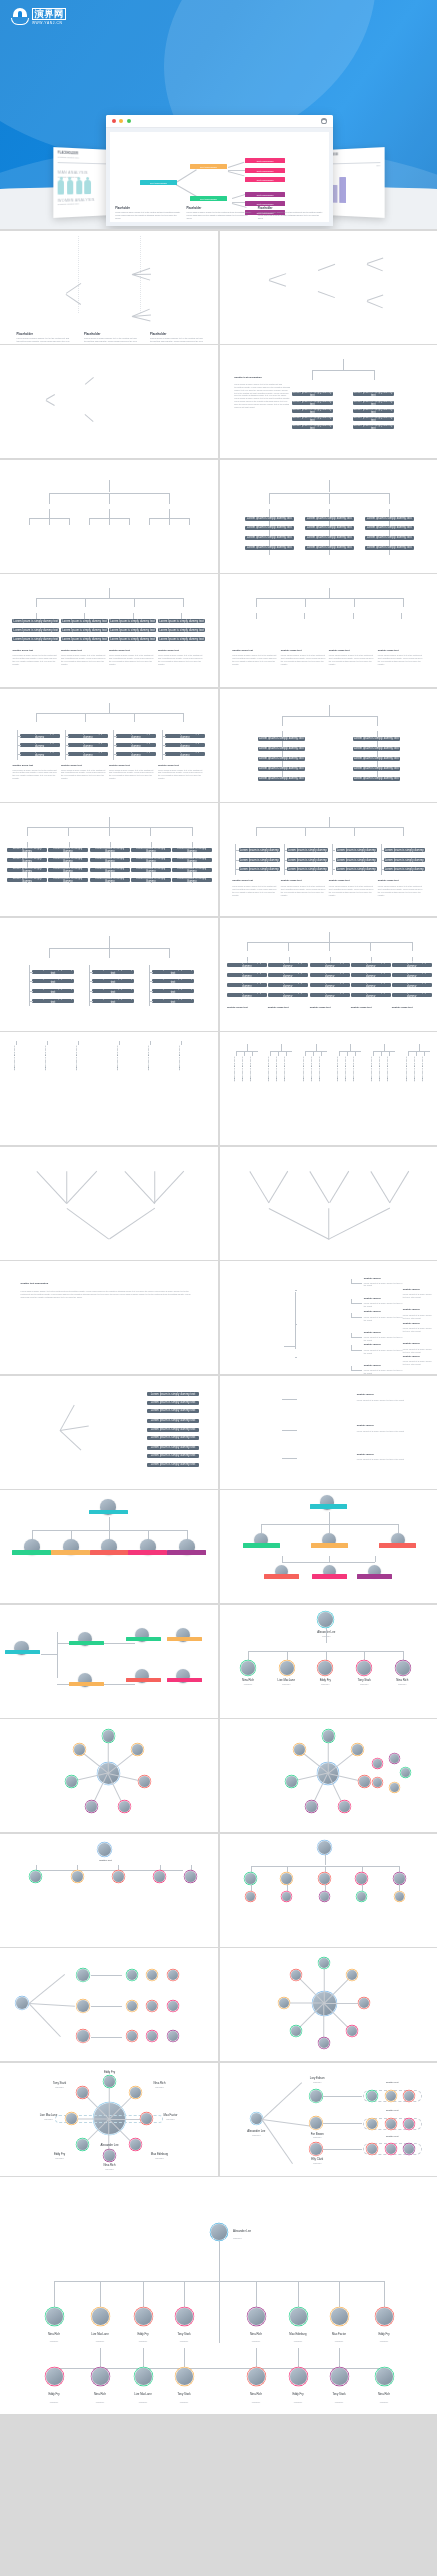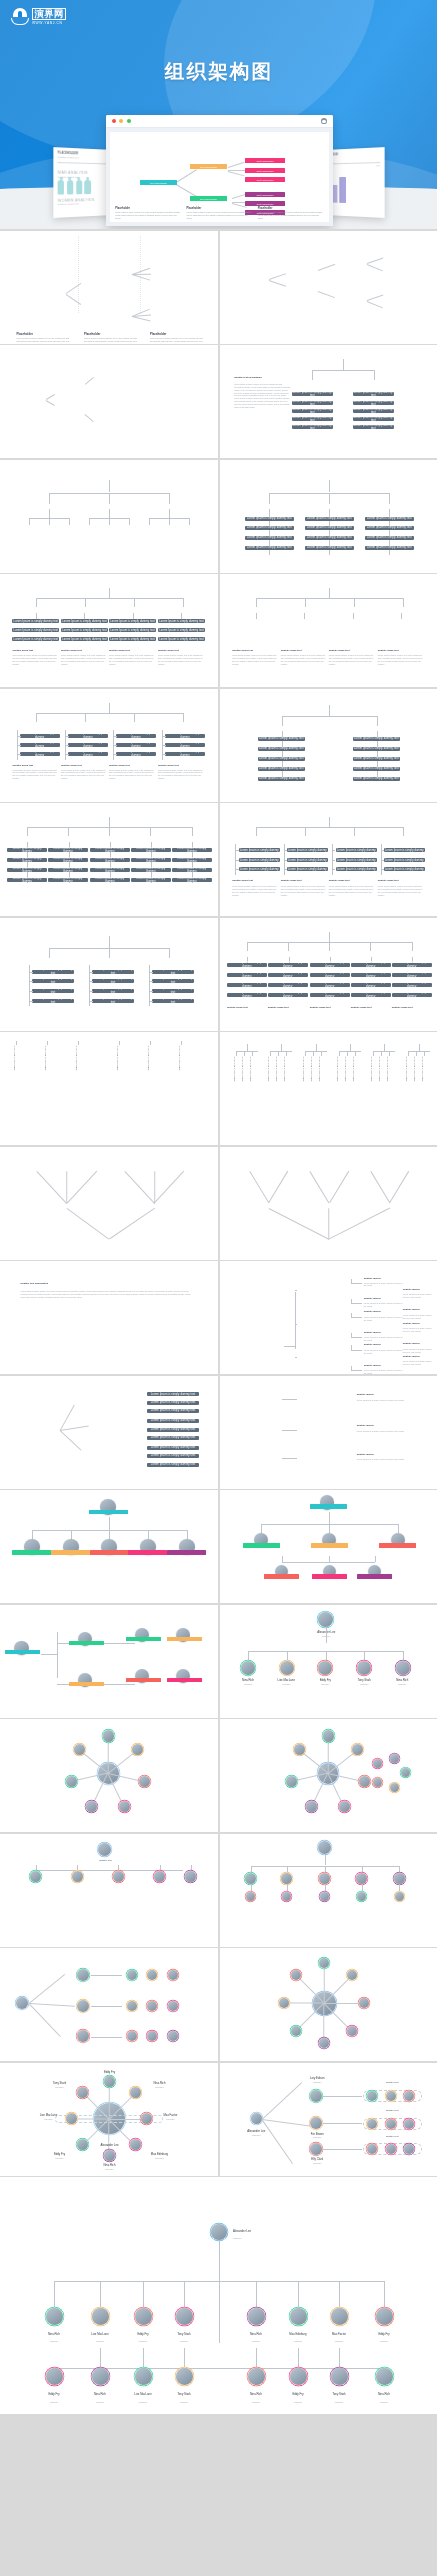--- a/index.html
+++ b/index.html
@@ -95,21 +95,20 @@
       <div class="logo-mark">
         <div class="fan"></div>
           <div class="arc"></div>
       </div>
       <div class="logo-text">
         <span class="logo-cn">演界网</span>
         <span class="logo-url">WWW.YANJ.CN</span>
       </div>
     </div>
 
-    <div class="hero-title">组织架构图</div>
 
     <div class="sidecard sc-left">
       <div class="sc-h">PLACEHOLDER</div>
       <div class="sc-s">Commonly architect value</div>
       <div class="sc-rule"></div>
       <div class="sc-s" style="text-align:right">80%</div>
       <div class="sc-sec">MAN ANALYSIS</div>
       <div class="sc-s">Commonly architect value</div>
       <div class="people">
         <div class="person"></div>

